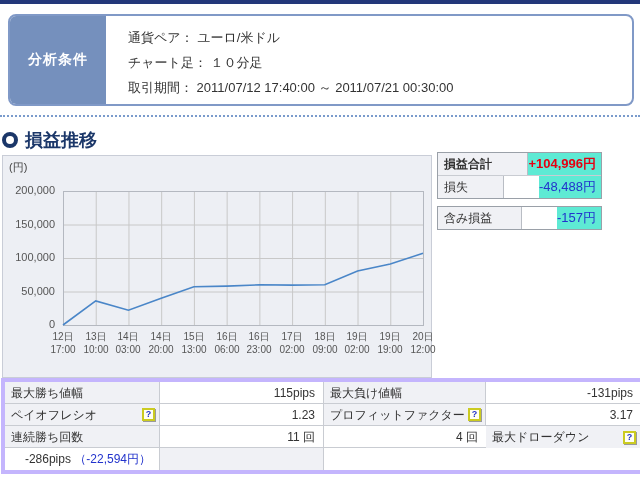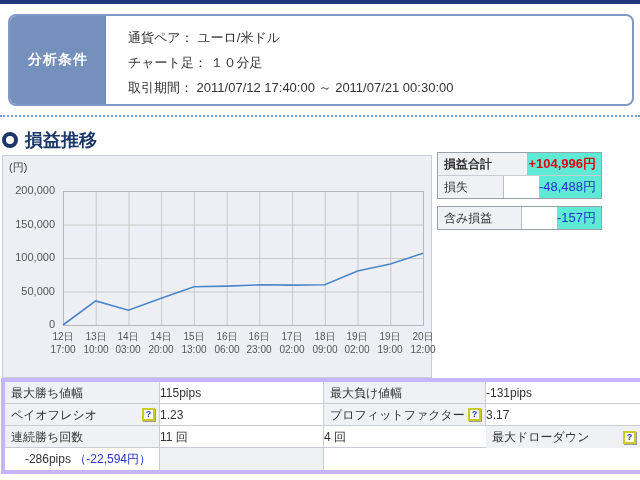--- a/index.html
+++ b/index.html
@@ -38,21 +38,21 @@
   .bold{font-weight:bold;}
   .red{color:#e60012;}
   .blue{color:#2233cc;}
 
   .bottom-table{position:absolute;left:1px;top:378px;width:636px;border:4px solid #c4b5fd;
     display:grid;grid-template-columns:155px 164px 162px 155px;grid-auto-rows:22px;background:#fff;}
   .bcell{border-bottom:1px solid #c9ccd2;border-right:1px solid #c9ccd2;font-size:12px;line-height:22px;overflow:hidden;}
   .bcell.lastcol{border-right:none;}
   .bcell.lastrow{border-bottom:none;}
   .blabel{background:#f0f1f5;display:flex;align-items:center;justify-content:space-between;padding:0 4px 0 6px;white-space:nowrap;}
-  .bvalue{background:#fff;padding-right:8px;white-space:nowrap;}
+  .bvalue{background:#fff;text-align:right;padding-right:8px;white-space:nowrap;}
   .bvalue.leftalign{text-align:right;padding-left:8px;}
   .help-icon{width:13px;height:13px;background:#fffff4;border:2px solid #cbcb22;box-sizing:border-box;
     color:#2233cc;font-weight:bold;font-size:9px;line-height:9px;text-align:center;
     box-shadow:1px 1px 0 #9a9a9a;flex:none;cursor:pointer;}
 </style>
 </head>
 <body>
 
 <div class="page">
 

